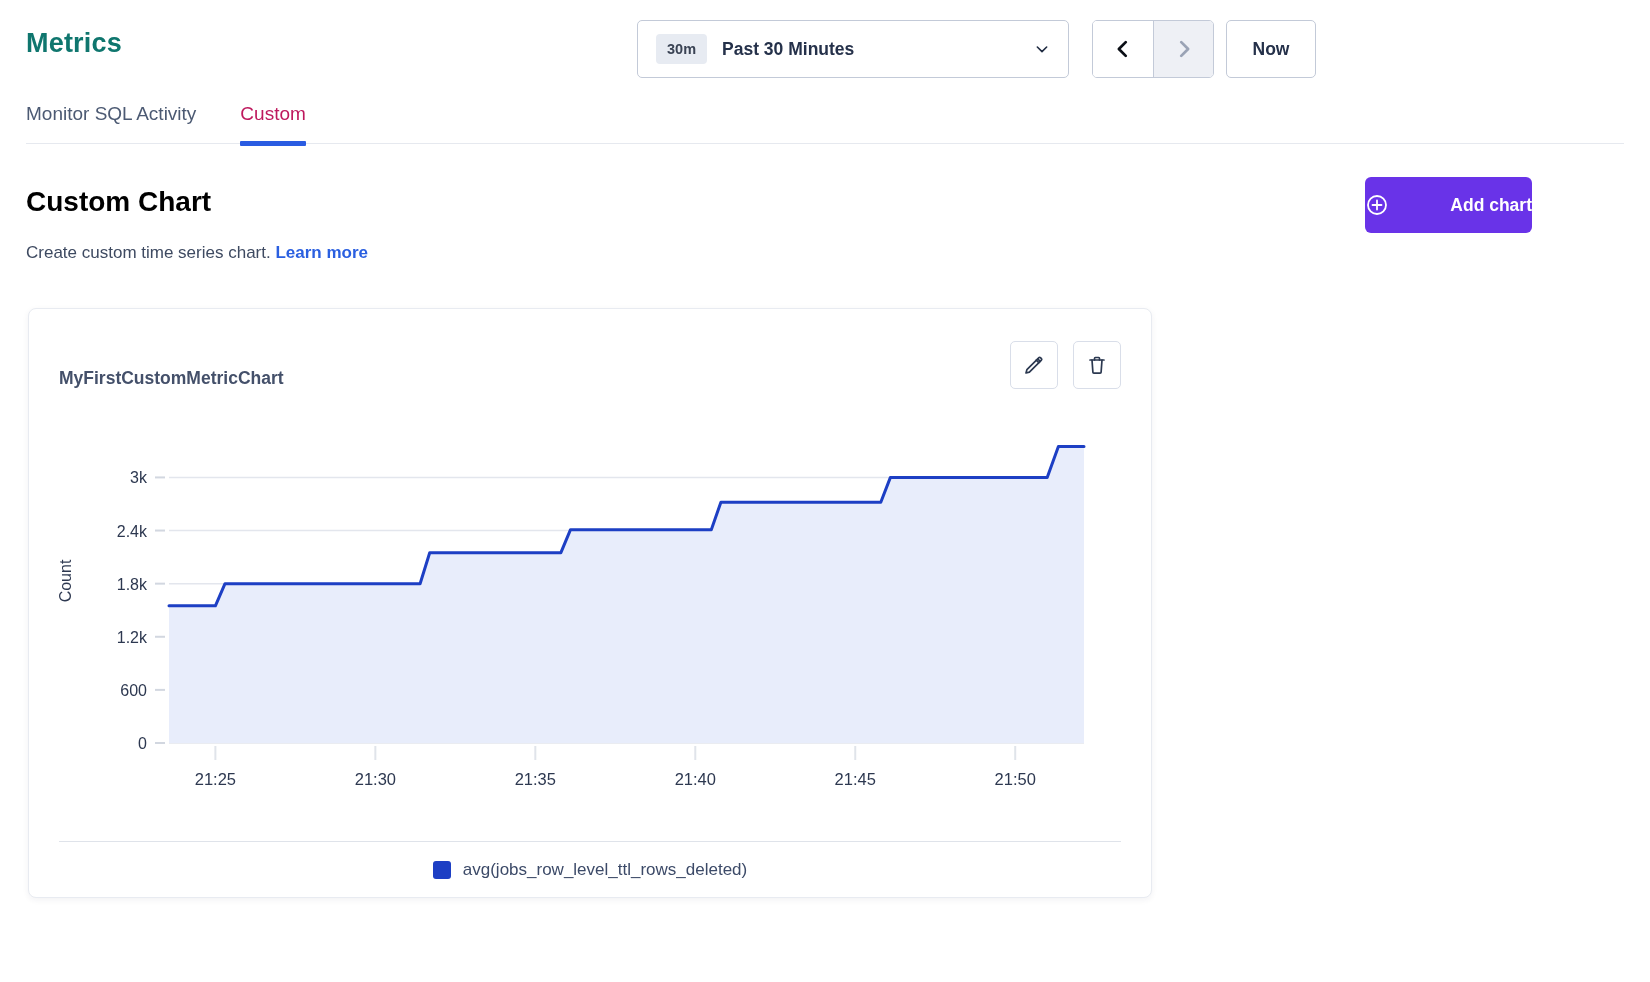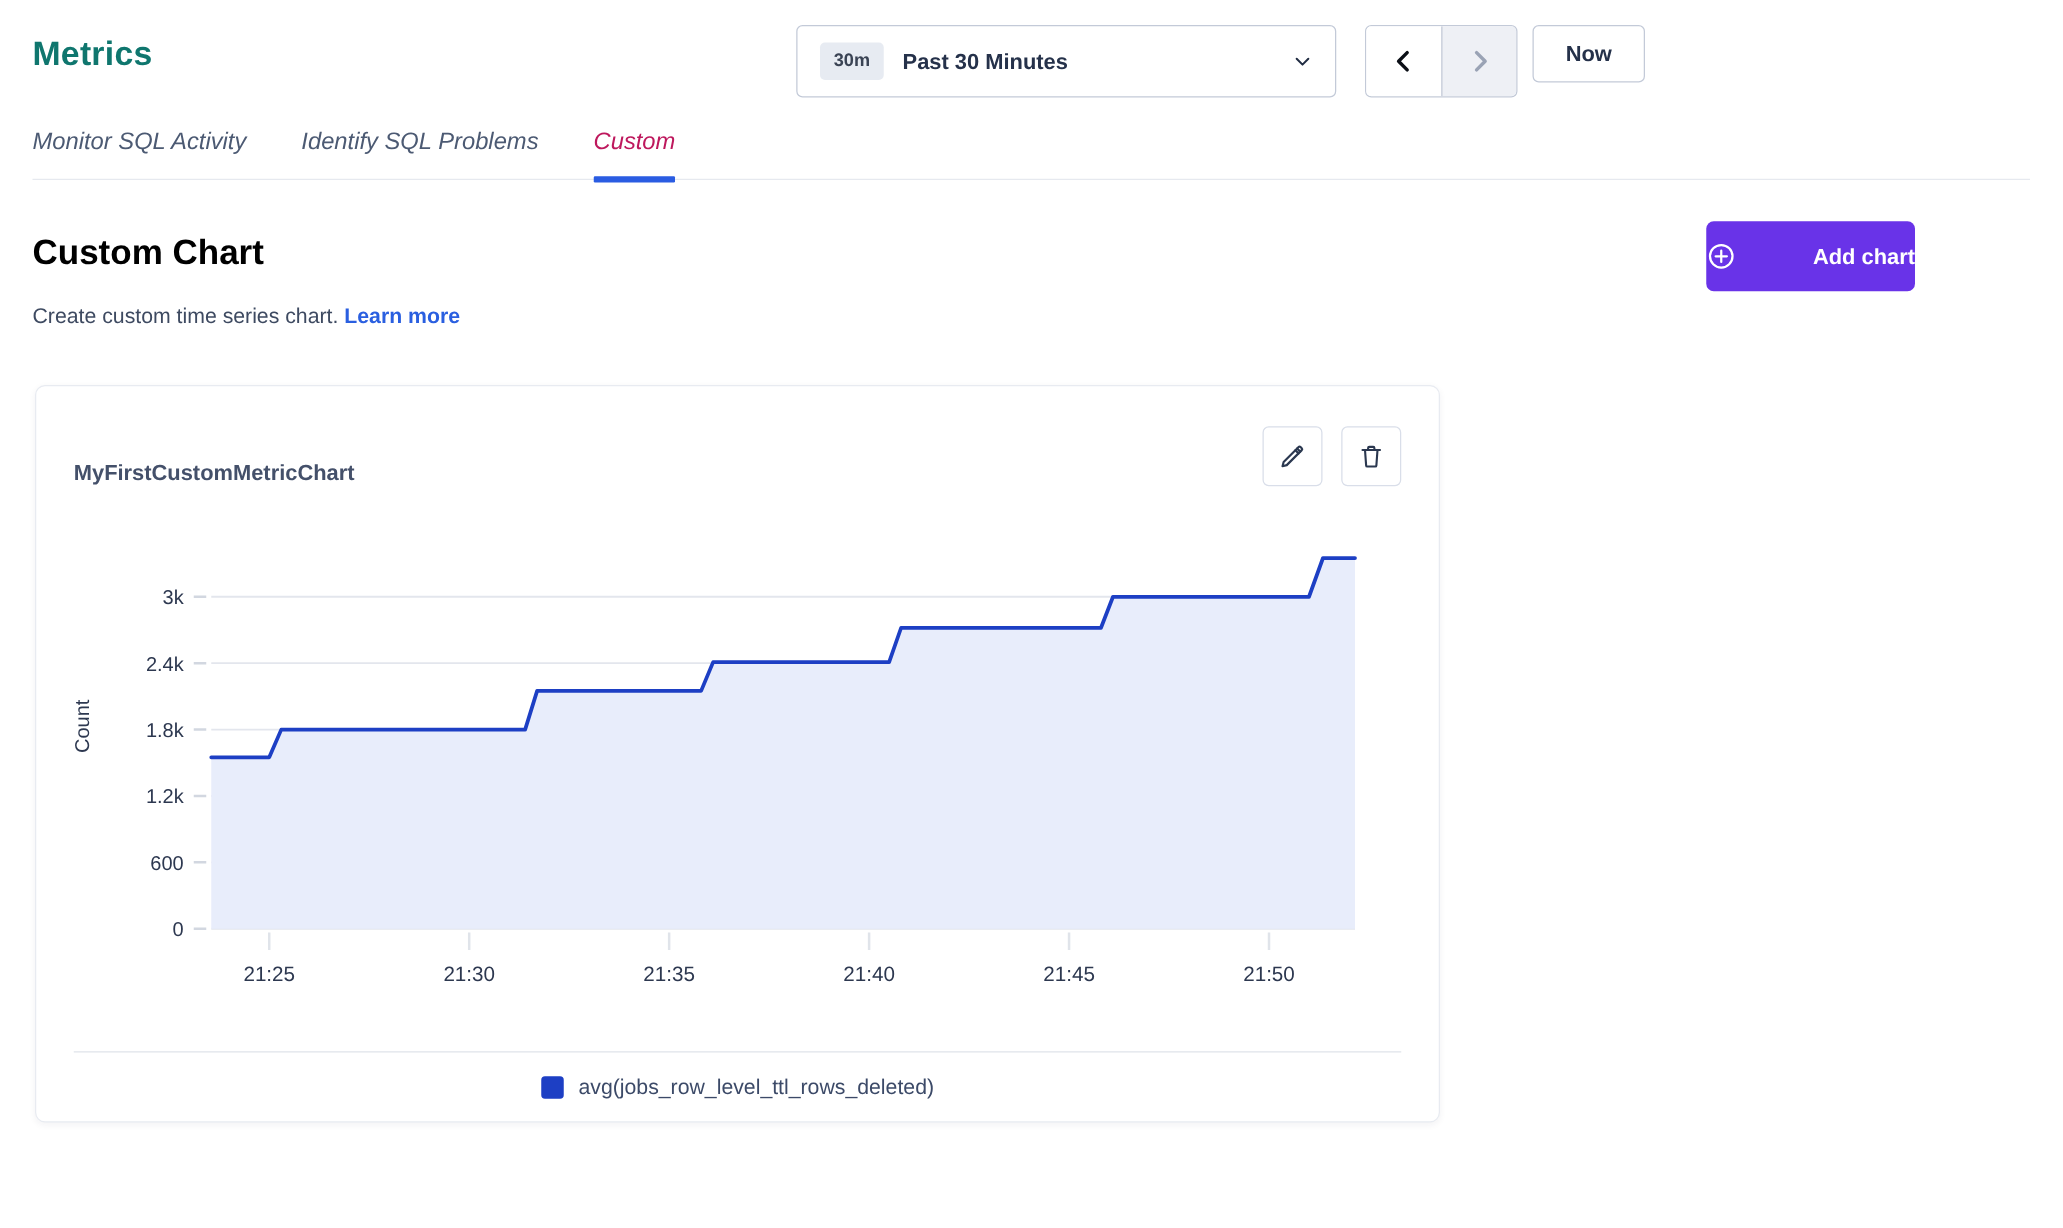--- a/index.html
+++ b/index.html
@@ -18,28 +18,28 @@
   .time-label { font-size:17.5px; font-weight:700; color:#25314a; flex:1; }
   .caret-down { width:16px; height:16px; }
 
   .arrow-group { position:absolute; left:1092px; top:20px; height:58px; display:flex;
     border:1px solid #c3cad8; border-radius:5px; overflow:hidden; background:#fff; }
   .arrow-btn { width:60px; height:100%; display:flex; align-items:center; justify-content:center;
     background:#fff; border:none; cursor:pointer; }
   .arrow-btn + .arrow-btn { border-left:1px solid #c3cad8; }
   .arrow-btn.disabled { background:#eef0f5; cursor:default; }
 
-  .now-btn { position:absolute; left:1226px; top:20px; width:90px; height:46px;
+  .now-btn { position:absolute; left:1226px; top:20px; width:90px; height:58px;
     border:1px solid #c3cad8; border-radius:5px; background:#fff;
     font-size:17.5px; font-weight:700; color:#25314a; cursor:pointer;
     font-family:inherit; }
 
   
   .tabs { position:absolute; left:26px; top:103px; right:26px;
-    border-bottom:1px solid #e6e9ef; display:flex; gap:44px;font-style:italic; }
+    border-bottom:1px solid #e6e9ef; display:flex; gap:44px; }
   .tab { position:relative; padding-bottom:18px; font-size:19px; color:#4c5a73; cursor:pointer; }
   .tab.active { color:#be185d; font-weight:400; }
   .tab.active::after { content:""; position:absolute; left:0; right:0; bottom:-3px; height:5px;
     background:var(--tab_underline,#2a5ce2); border-radius:1px; }
 
   
   .section-heading { position:absolute; left:26px; top:186px; font-size:28px; font-weight:700; color:#000000; }
   .section-desc { position:absolute; left:26px; top:243px; font-size:17px; color:#3e4a61; }
   .learn-more { color:var(--link,#2a5fe0); font-weight:700; text-decoration:none; cursor:pointer; }
 
@@ -92,21 +92,20 @@
       <svg width="22" height="22" viewBox="0 0 24 24" fill="none" stroke="#9aa3b5" stroke-width="3" stroke-linecap="round" stroke-linejoin="round">
           <path d="M9 4.5L16.5 12 9 19.5"></path>
         </svg>
     </button>
   </div>
 
   <button class="now-btn">Now</button>
 
   <div class="tabs">
     <span class="tab">Monitor SQL Activity</span>
-    <span class="tab">Identify SQL Problems</span>
     <span class="tab active">Custom</span>
   </div>
 
   <h2 class="section-heading">Custom Chart</h2>
   <p class="section-desc">
     <span>Create custom time series chart.</span>
     <a class="learn-more">Learn more</a>
   </p>
 
   <button class="add-chart-btn">

